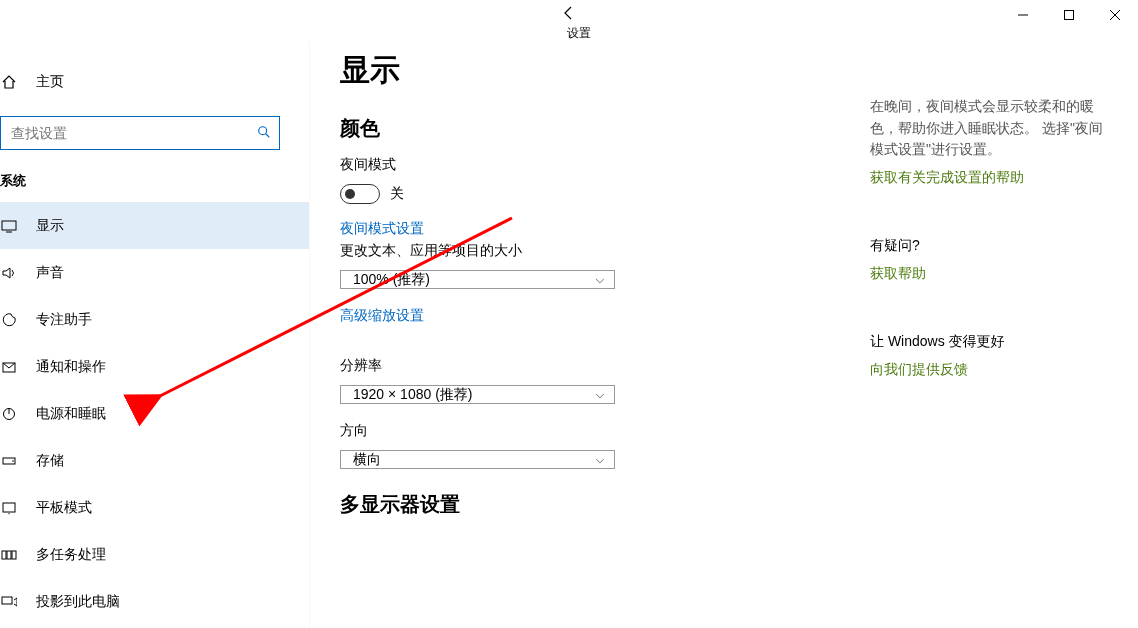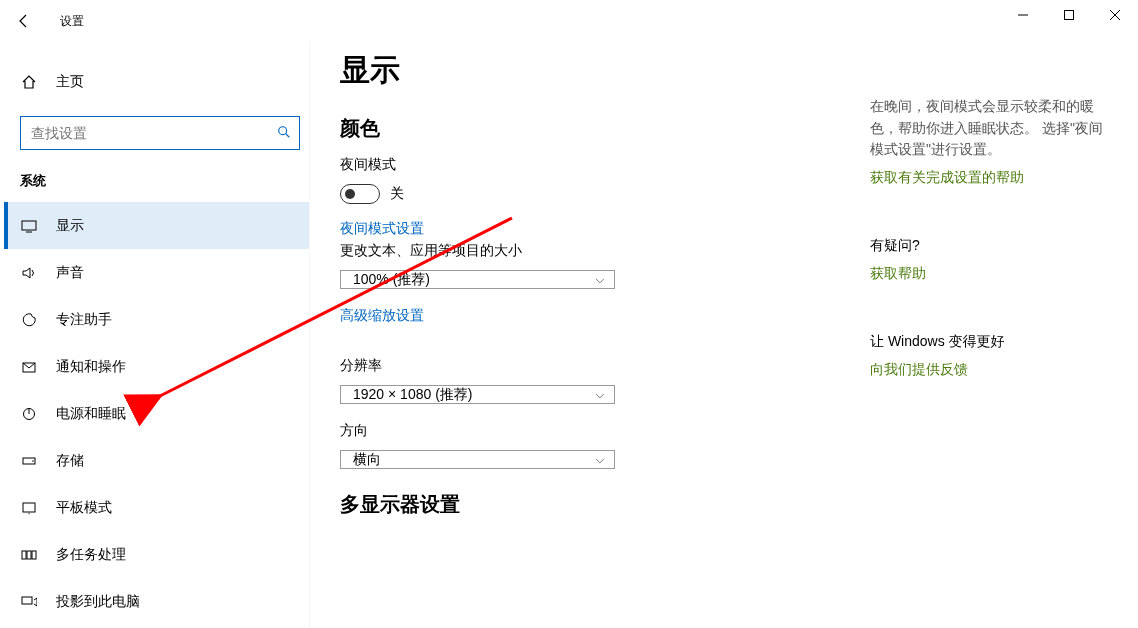--- a/index.html
+++ b/index.html
@@ -13,20 +13,21 @@
     height: 628px;
     overflow: hidden;
     position: relative;
   }
   .titlebar {
     height: 42px;
     display: flex;
     align-items: center;
     padding: 0 8px;
     position: relative;
+    flex-direction: column;
   }
   .titlebar .back-btn {
     width: 32px;
     height: 32px;
     display: flex;
     align-items: center;
     justify-content: center;
     font-size: 16px;
   }
   .titlebar .title {
@@ -46,21 +47,21 @@
     align-items: center;
     justify-content: center;
     font-size: 11px;
   }
   .layout {
     display: flex;
     height: calc(100% - 42px);
   }
   .sidebar {
     width: 310px;
-    padding-left: 20px;
+    padding-left: 0;
     padding-top: 20px;
     position: relative;
     border-right: 1px solid rgba(0,0,0,0.03);
   }
   .home-row {
     display: flex;
     align-items: center;
     gap: 18px;
     height: 40px;
     font-size: 14px;

